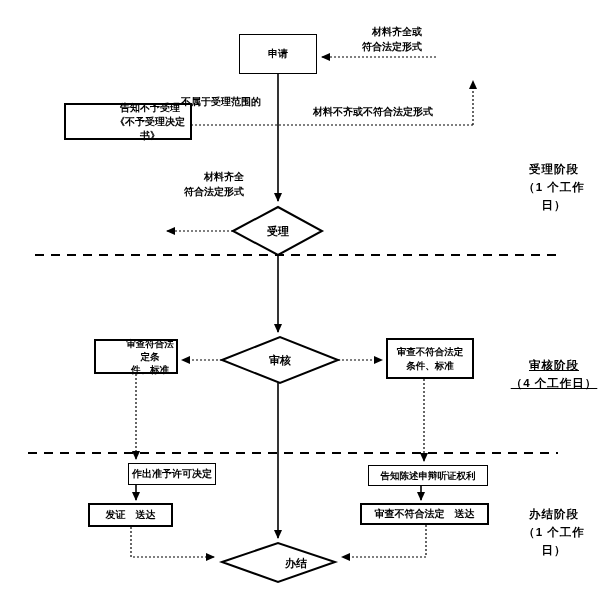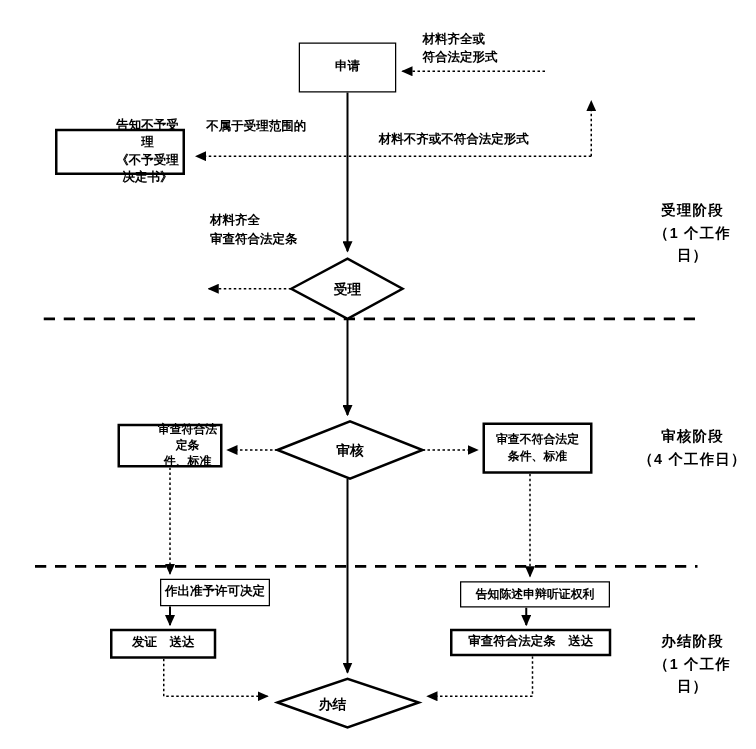--- a/index.html
+++ b/index.html
@@ -13,21 +13,21 @@
     position:absolute;box-sizing:border-box;border:2px solid #000;background:#fff;
     display:flex;align-items:center;justify-content:center;text-align:center;
     white-space:pre-line;font-size:10px;font-weight:bold;line-height:1.4;
   }
   .box.thin{border-width:1px;}
   .fs95{font-size:9.5px;}
   .dlabel{
     position:absolute;text-align:center;font-size:11px;font-weight:bold;white-space:pre-line;
   }
   .elabel{
-    position:absolute;text-align:left;white-space:pre-line;
+    position:absolute;text-align:right;white-space:pre-line;
     font-size:10px;font-weight:bold;line-height:1.5;
   }
   .stage{
     position:absolute;text-align:center;white-space:pre-line;
     font-size:11.5px;font-weight:bold;line-height:1.55;letter-spacing:1px;
   }
 </style>
 </head>
 <body>
 
@@ -61,51 +61,51 @@
     <path d="M426,525 L426,557 L342,557" fill="none" stroke="#000" stroke-width="1.2" stroke-dasharray="2 2" marker-end="url(#arr)"></path>
 
     <polygon points="233,231 278,207 322,231 278,255" fill="#fff" stroke="#000" stroke-width="2"></polygon>
     <polygon points="222,360 280,337 338,360 280,383" fill="#fff" stroke="#000" stroke-width="2"></polygon>
     <polygon points="222,562 278,543 335,562 278,582" fill="#fff" stroke="#000" stroke-width="2"></polygon>
   </svg>
 
   <div class="box thin" style="left:239px;top:34px;width:78px;height:40px;">申请</div>
 
 
-  <div class="box" style="left:44px;top:103px;width:104px;height:37px;padding-left:44px;">告知不予受理
+  <div class="box" style="left:64px;top:103px;width:128px;height:37px;padding-left:44px;">告知不予受理
 《不予受理决定书》</div>
 
 
   <div class="box fs95" style="left:94px;top:339px;width:84px;height:35px;padding-left:28px;">审查符合法定条
 件、标准</div>
 
   <div class="box fs95" style="left:386px;top:338px;width:88px;height:41px;">审查不符合法定
 条件、标准</div>
 
   <div class="box thin" style="left:92px;top:463px;width:88px;height:22px;margin-left:36px;">作出准予许可决定</div>
 
   <div class="box" style="left:88px;top:503px;width:85px;height:24px;">发证　送达</div>
 
   <div class="box thin fs95" style="left:368px;top:465px;width:120px;height:21px;">告知陈述申辩听证权利</div>
 
-  <div class="box" style="left:360px;top:503px;width:129px;height:22px;">审查符合法定条　送达</div>
+  <div class="box" style="left:360px;top:503px;width:129px;height:22px;">审查不符合法定　送达</div>
 
   <div class="dlabel" style="left:248px;top:224px;width:60px;">受理</div>
   <div class="dlabel" style="left:250px;top:353px;width:60px;">审核</div>
-  <div class="dlabel" style="left:236px;top:556px;width:60px;font-family:Liberation Serif, serif;">办结</div>
+  <div class="dlabel" style="left:266px;top:556px;width:60px;font-family:Liberation Serif, serif;">办结</div>
 
   <div class="elabel" style="left:338px;top:24px;width:84px;">材料齐全或
 符合法定形式</div>
   <div class="elabel" style="left:165px;top:94px;width:96px;">不属于受理范围的</div>
   <div class="elabel" style="left:303px;top:104px;width:130px;">材料不齐或不符合法定形式</div>
   <div class="elabel" style="left:168px;top:169px;width:76px;">材料齐全
-审查符合法定条</div>
+符合法定形式</div>
 
   <div class="stage" style="left:514px;top:161px;width:80px;">受理阶段
 （1 个工作
 日）</div>
-  <div class="stage" style="left:510px;top:342px;width:88px;">审核阶段
+  <div class="stage" style="left:510px;top:357px;width:88px;text-decoration:underline;">审核阶段
 （4 个工作日）</div>
   <div class="stage" style="left:514px;top:506px;width:80px;">办结阶段
 （1 个工作
 日）</div>
 
 </div>
 
 </body></html>

